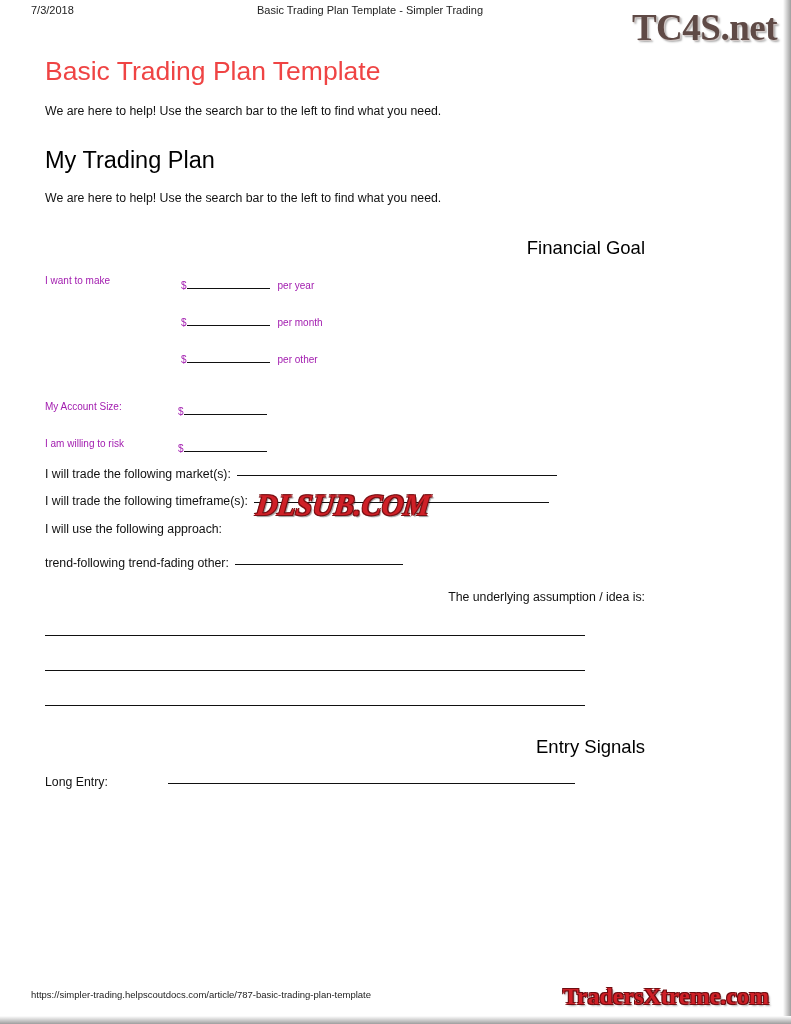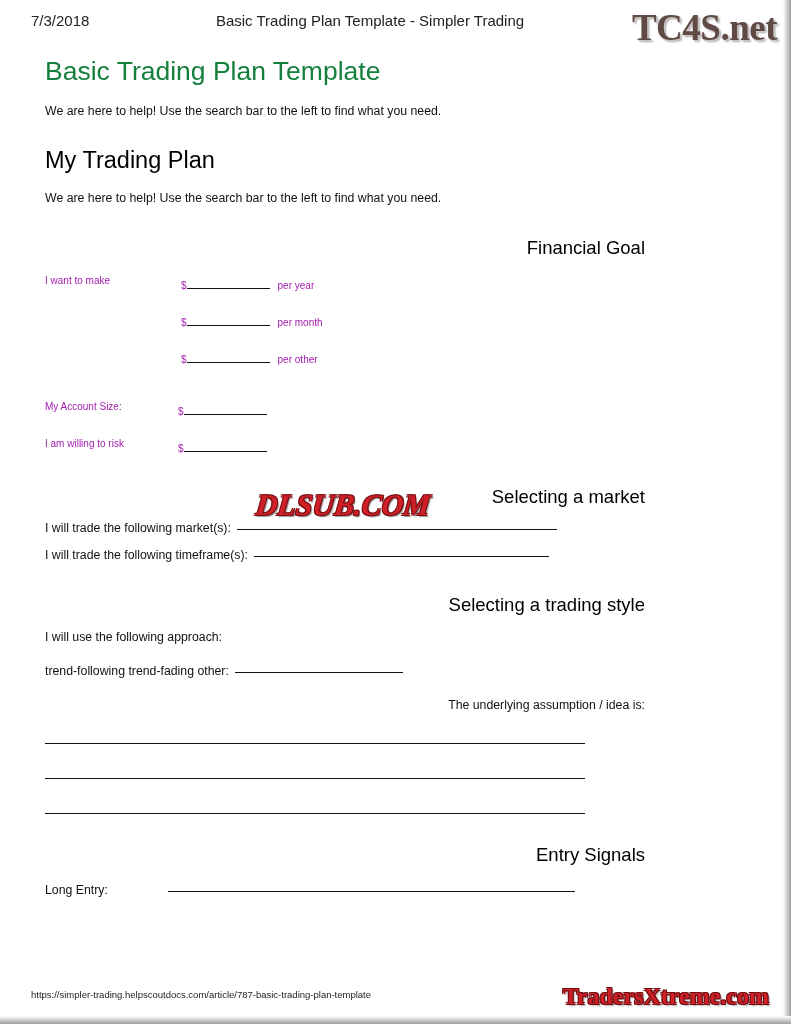--- a/index.html
+++ b/index.html
@@ -32,25 +32,25 @@
     left: 0;
     bottom: 0;
     height: 8px;
     width: 791px;
     background: linear-gradient(to bottom, #ffffff 0%, #d9d9d9 40%, #9e9e9e 100%);
   }
 
   
   .doc-header {
     position: absolute;
-    top: 12px;
+    top: 4px;
     left: 0;
     width: 762px;
     height: 18px;
-    font-size: 15px;
+    font-size: 11px;
     color: #222;
   }
   .doc-header .hdr-date {
     position: absolute;
     left: 31px;
     top: 0;
   }
   .doc-header .hdr-title {
     position: absolute;
     left: 0;
@@ -76,21 +76,21 @@
     position: absolute;
     left: 45px;
     top: 56px;
     width: 600px;
   }
 
   h1.doc-title {
     font-size: 26.5px;
     font-weight: normal;
     margin: 0 0 0 0;
-    color: #15803d;
+    color: #ef4444;
     letter-spacing: 0px;
   }
   p.lede {
     font-size: 12.3px;
     margin: 17px 0 0 0;
     color: #111;
   }
   h2.section-h2 {
     font-size: 23.5px;
     font-weight: normal;
@@ -248,30 +248,28 @@
       </span>
     </div>
 
     <div class="row" style="margin-top:21px;">
       <span class="label">I am willing to risk</span>
       <span class="blank-amt" style="left:133px;">
         <span class="dollar">$</span><span class="ul" style="width:83px;"></span>
       </span>
     </div>
 
-    <h3 class="section-h3">Selecting a market</h3>
     <div class="fill-row" style="margin-top:13px;">
       <span class="lbl">I will trade the following market(s):</span><span class="fill-line" style="width:320px;margin-left:6px;"></span>
     </div>
 
     <div class="fill-row" style="margin-top:13px;">
       <span class="lbl">I will trade the following timeframe(s):</span><span class="fill-line" style="width:295px;margin-left:6px;"></span>
     </div>
 
-    <h3 class="section-h3">Selecting a trading style</h3>
     <div class="fill-row" style="margin-top:14px;">
       <span class="lbl">I will use the following approach:</span>
     </div>
     <div class="fill-row" style="margin-top:20px;">
       <span class="lbl">trend-following  trend-fading other:</span><span class="fill-line" style="width:168px;margin-left:6px;"></span>
     </div>
     <div class="fill-row" style="margin-top:20px;text-align:right;">
       <span class="lbl">The underlying assumption / idea is:</span>
     </div>
 

